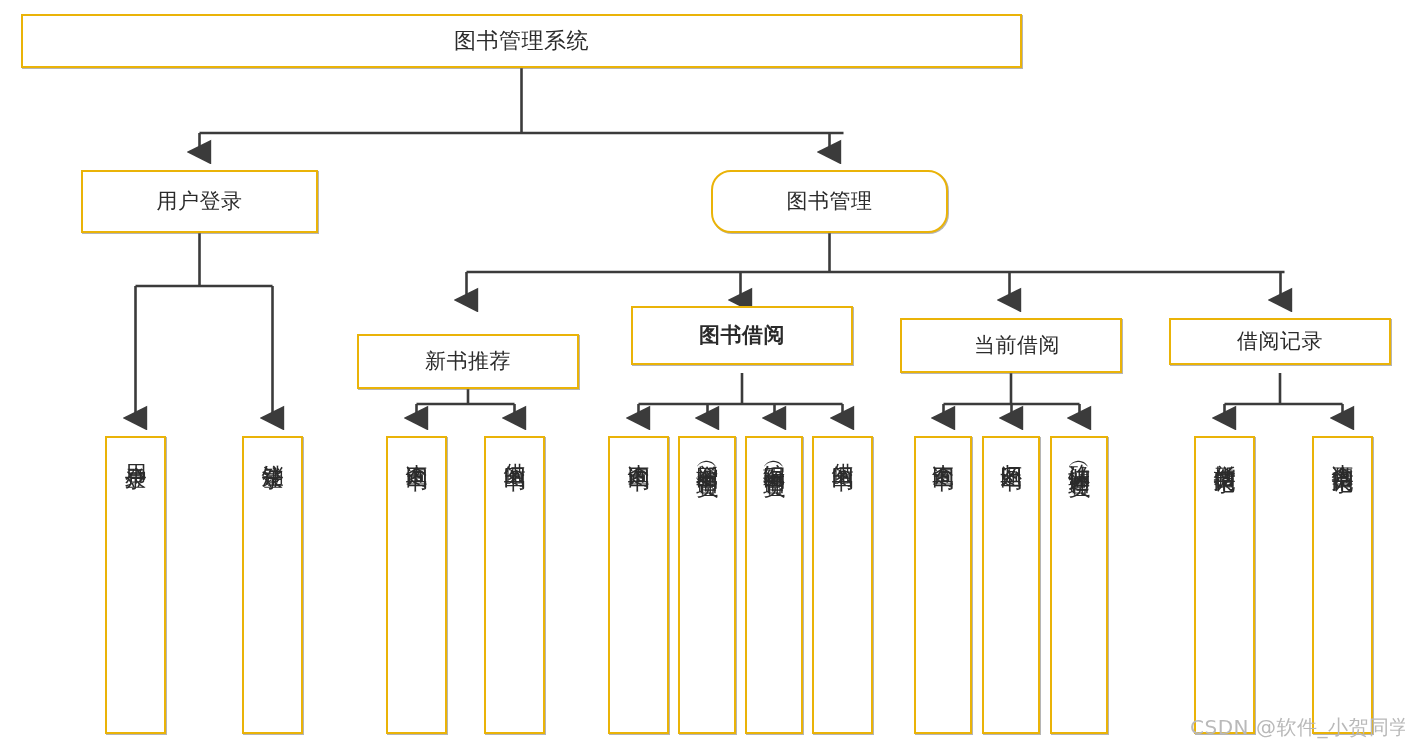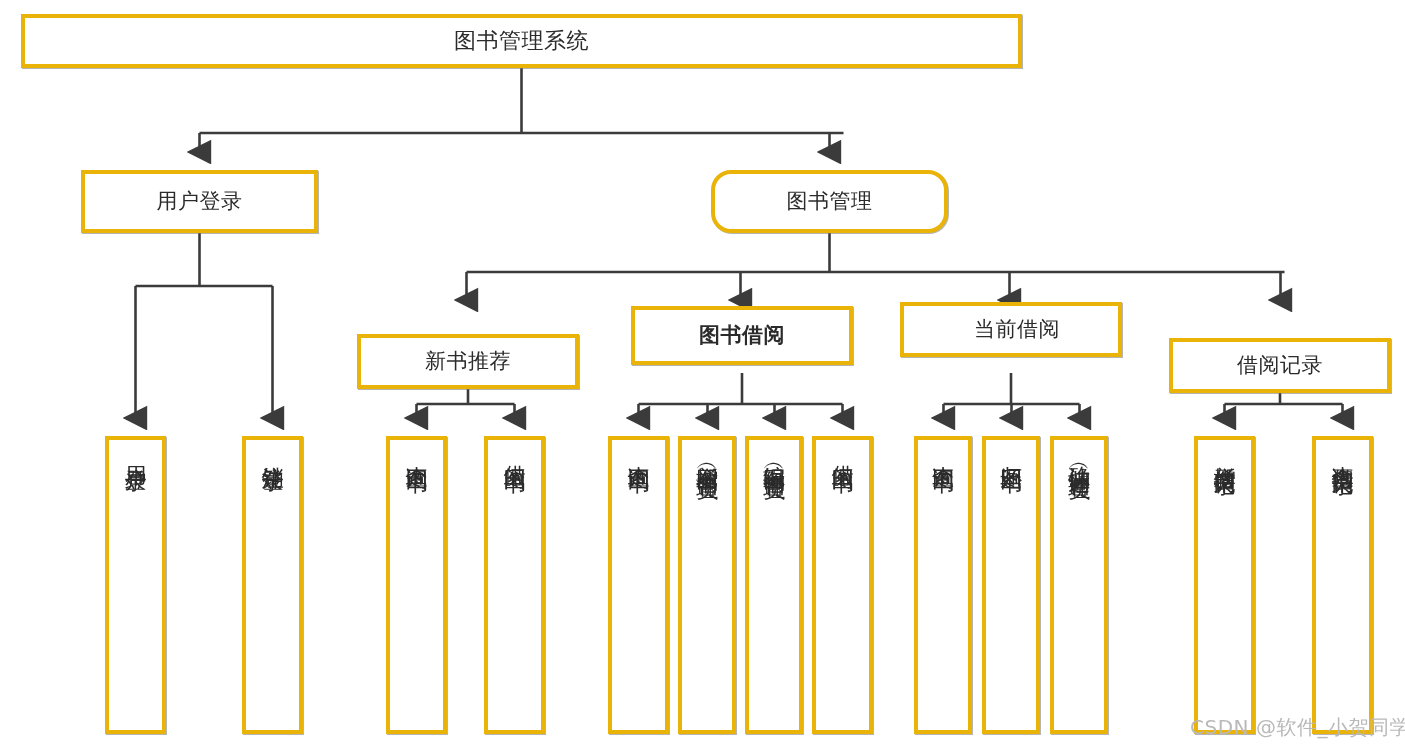--- a/index.html
+++ b/index.html
@@ -15,21 +15,21 @@
     position:absolute;left:0;top:0;width:1405px;height:747px;
   }
   svg#connectors{
     position:absolute;left:0;top:0;width:1405px;height:747px;
     pointer-events:none;
   }
   .node{
     position:absolute;
     box-sizing:border-box;
     background:#ffffff;
-    border:4px solid #eab308;
+    border:2px solid #eab308;
     box-shadow:1px 1px 0 rgba(120,120,120,.55);
     display:flex;
     align-items:center;
     justify-content:center;
     z-index:3;
   }
   .node .label{
     color:#2b2b2b;
     text-align:center;
     line-height:1.18;
@@ -128,24 +128,24 @@
   <div class="node h" style="left:711px;top:170px;width:237px;height:63px;border-radius:20px;">
     <span class="label">图书管理</span>
   </div>
 
   <div class="node h" style="left:357px;top:318px;width:222px;height:55px;margin-top:16px;">
     <span class="label">新书推荐</span>
   </div>
   <div class="node h" style="left:631px;top:306px;width:222px;height:59px;font-weight:bold;">
     <span class="label">图书借阅</span>
   </div>
-  <div class="node h" style="left:900px;top:302px;width:222px;height:55px;padding-left:12px;">
+  <div class="node h" style="left:900px;top:318px;width:222px;height:55px;padding-left:12px;">
     <span class="label">当前借阅</span>
   </div>
-  <div class="node h" style="left:1169px;top:318px;width:222px;height:55px;margin-top:20px;">
+  <div class="node h" style="left:1169px;top:318px;width:222px;height:47px;">
     <span class="label">借阅记录</span>
   </div>
 
   <div class="node v" style="left:105px;top:436px;width:61px;height:298px;">
     <span class="label">用户登录</span>
   </div>
   <div class="node v" style="left:242px;top:436px;width:61px;height:298px;">
     <span class="label">注销登录</span>
   </div>
 

